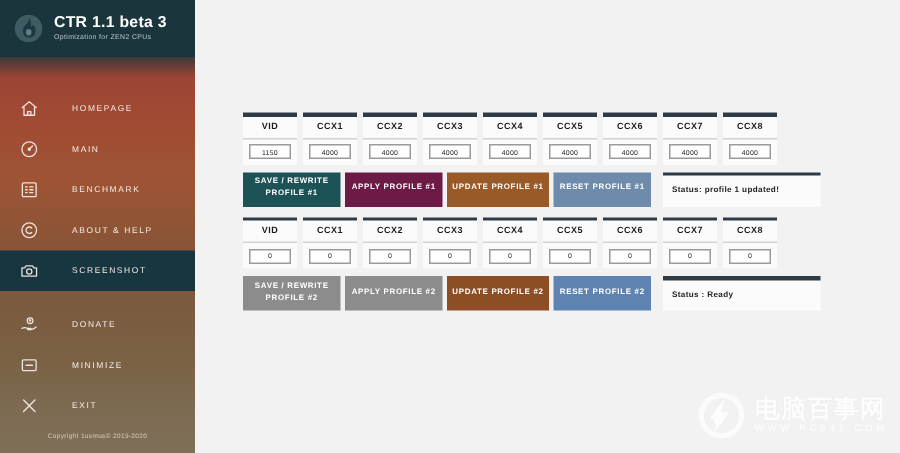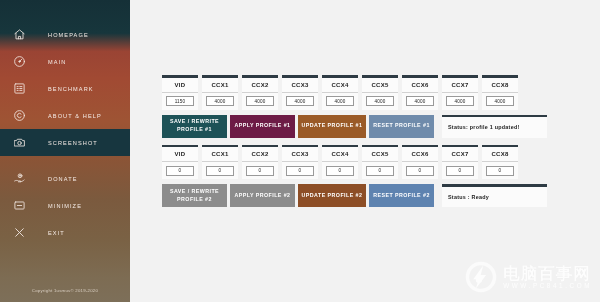--- a/index.html
+++ b/index.html
@@ -220,20 +220,33 @@
     margin-top: 1px;
   }
 </style>
 </head>
 <body>
 
 <div id="app">
 
   <div id="sidebar">
 
+    <div id="brand">
+      <span class="brand-logo">
+        <svg width="20" height="20" viewBox="0 0 24 24">
+          <circle cx="12" cy="12" r="11" fill="#5d7a84" opacity="0.55"></circle>
+          <path d="M12.6 3.2c.4 2.6-1 3.6-2.4 5.1-1.5 1.6-2.7 3.2-2.7 5.6 0 3.2 2.3 5.4 5.1 5.4s5.1-2.2 5.1-5.4c0-2.2-1-3.6-2-5.1-.3 1-1 1.7-1.8 1.9.6-2.6-.1-5.3-1.3-7.5z" fill="#1d3840"></path>
+          <ellipse cx="12.2" cy="15" rx="2.2" ry="2.6" fill="#6e8a93" opacity=".85"></ellipse>
+        </svg>
+      </span>
+      <span class="brand-text">
+        <div class="brand-title">CTR 1.1 beta 3</div>
+        <div class="brand-sub">Optimization for ZEN2 CPUs</div>
+      </span>
+    </div>
 
     <div class="nav">
 
       <div class="nav-item">
         <span class="nav-icon">
           <svg width="13" height="13" viewBox="0 0 24 24" fill="none" stroke="#f6ece7" stroke-width="1.6" stroke-linecap="round" stroke-linejoin="round">
             <path d="M3.5 10.5 12 3.5l8.5 7"></path>
               <path d="M5.5 9.8V20h13V9.8"></path>
               <path d="M10 20v-4.5h4V20"></path>
           </svg>

